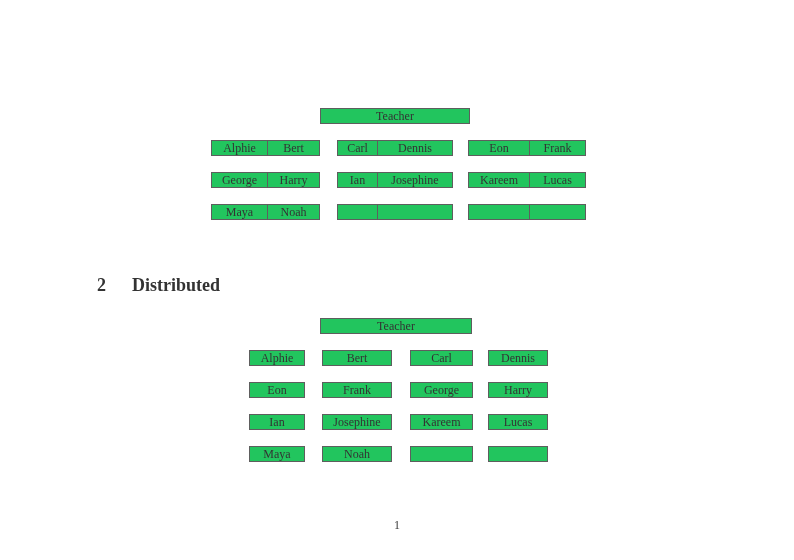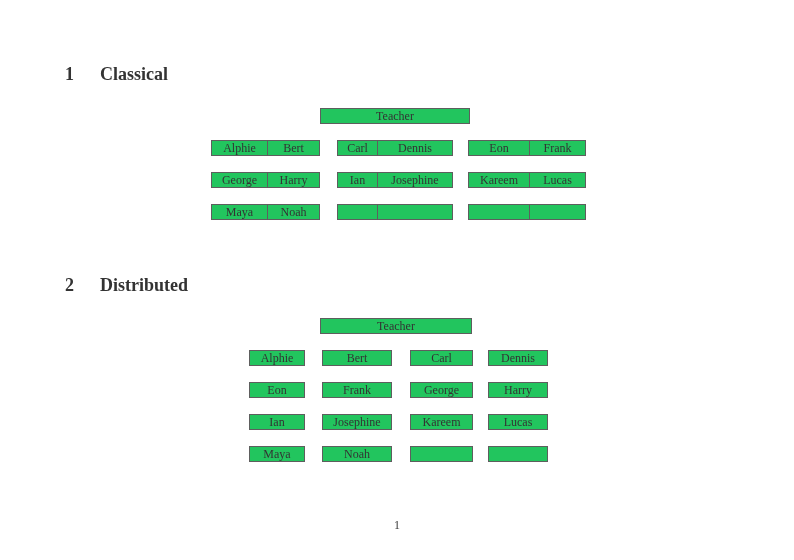--- a/index.html
+++ b/index.html
@@ -3,21 +3,21 @@
 <meta charset="utf-8">
 <style>
   html,body{margin:0;padding:0;background:#ffffff;}
   .page{
     position:relative;width:794px;height:560px;background:#ffffff;overflow:hidden;
     font-family:"Liberation Serif","DejaVu Serif",serif;color:#333333;
   }
   .heading{position:absolute;left:65px;font-weight:bold;font-size:18px;line-height:19px;white-space:nowrap;}
   .heading .hnum{display:inline-block;margin-right:26px;}
   .h-classical{top:65px;}
-  .h-distributed{top:276px;}
+  .h-distributed{top:276px;margin-left:32px;}
 
   .box,.desk{
     position:absolute;height:16px;box-sizing:border-box;
     border:1px solid #5e5e5e;background:#22c55e;
   }
   .box{display:flex;align-items:center;justify-content:center;font-size:12px;line-height:1;}
   .desk{display:flex;}
   .cell{box-sizing:border-box;height:100%;display:flex;align-items:center;justify-content:center;font-size:12px;line-height:1;}
   .cell-a{border-right:1px solid #5e5e5e;}
   .cell-b{flex:1;}
@@ -37,23 +37,20 @@
   .dc4{left:488px;width:60px;}
   .dr1{top:350px;} .dr2{top:382px;} .dr3{top:414px;} .dr4{top:446px;}
 
   .page-number{position:absolute;left:0;right:0;top:518px;text-align:center;font-size:12px;color:#3a3a3a;}
 </style>
 </head>
 <body>
 
 <div class="page">
 
-  <div class="heading h-classical">
-    <span class="hnum">1</span><span>Classical</span>
-  </div>
 
   <div class="box ct">Teacher</div>
 
   <div class="desk cc1 cr1">
     <div class="cell cell-a">Alphie</div>
     <div class="cell cell-b">Bert</div>
   </div>
   <div class="desk cc2 cr1">
     <div class="cell cell-a">Carl</div>
     <div class="cell cell-b">Dennis</div>

